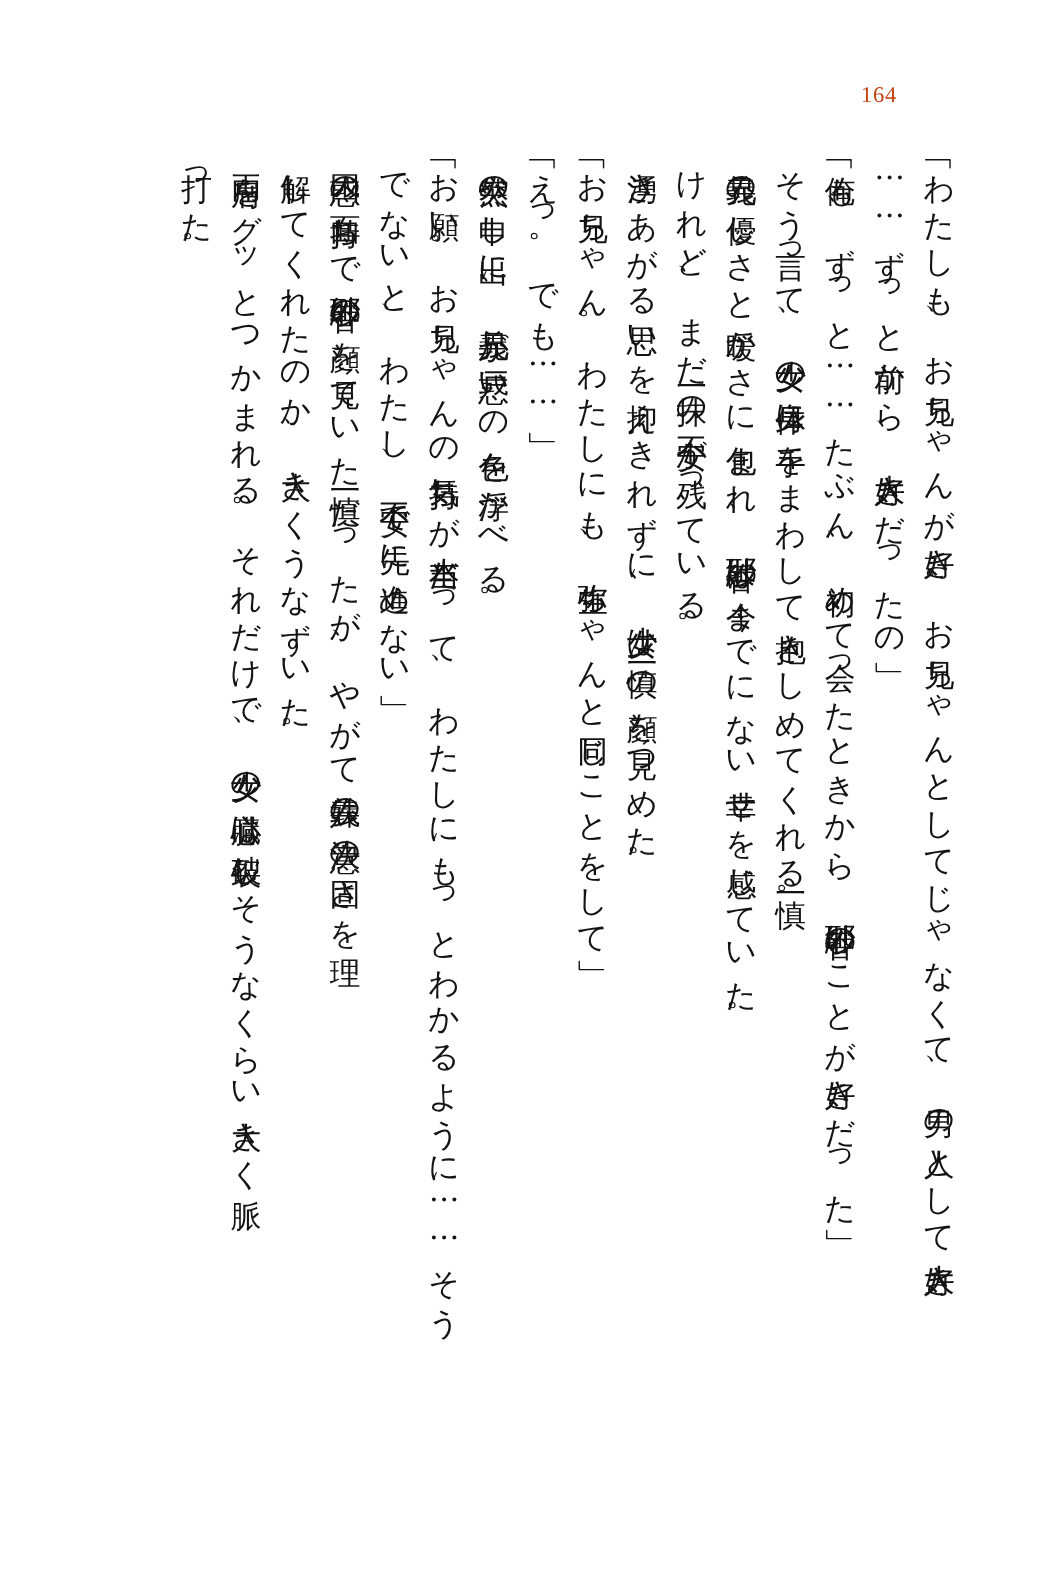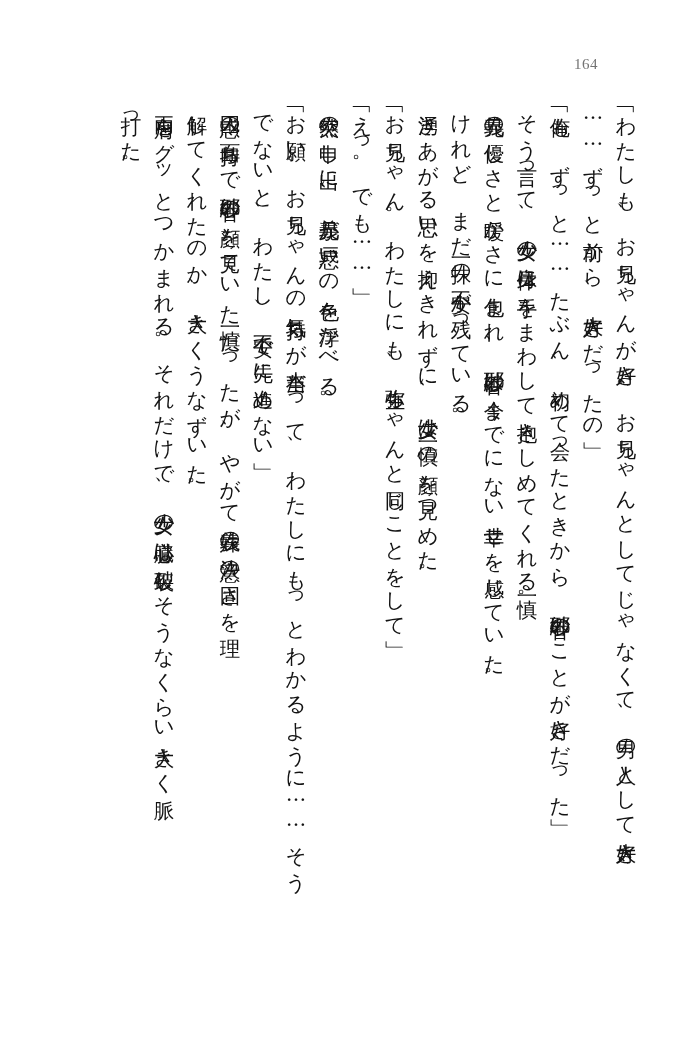--- a/index.html
+++ b/index.html
@@ -23,21 +23,21 @@
   }
 
   
   .page-number {
     position: absolute;
     top: 56px;
     right: 96px;
     font-family: "Liberation Serif", serif;
     font-size: 15px;
     letter-spacing: 0.5px;
-    color: #737373;
+    color: #c2410c;
   }
 
   
   .text-block {
     position: absolute;
     top: 100px;
     left: 62px;
     right: 58px;
     height: 880px;
     display: flex;

